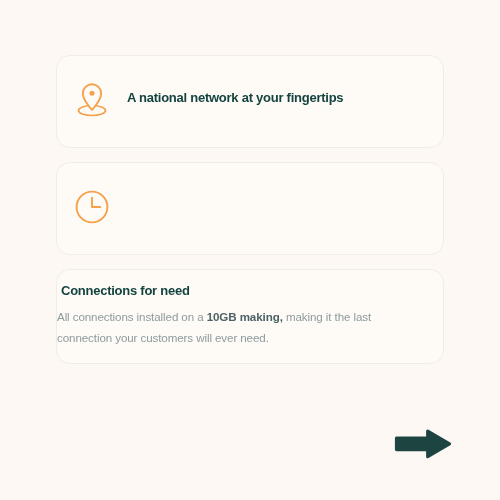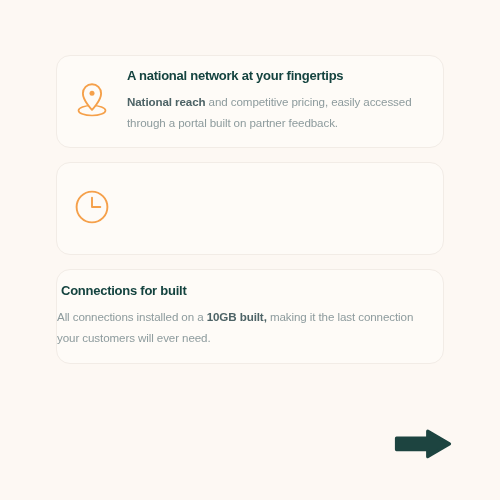--- a/index.html
+++ b/index.html
@@ -95,39 +95,38 @@
       <span>
         <svg width="38" height="40" viewBox="0 0 38 40" fill="none">
           <ellipse cx="19" cy="30.5" rx="13.5" ry="5" stroke="#f5a04a" stroke-width="1.7" fill="none"></ellipse>
           <path d="M19 4.2c-5.0 0-9.1 4.1-9.1 9.2 0 6.9 9.1 16.4 9.1 16.4s9.1-9.5 9.1-16.4c0-5.1-4.1-9.2-9.1-9.2z" stroke="#f5a04a" stroke-width="1.9" fill="#fefbf7" stroke-linejoin="round"></path>
           <circle cx="19" cy="13.2" r="2.5" fill="#f5a04a"></circle>
         </svg>
       </span>
     </div>
     <div class="text-col">
       <p class="card-title">A national network at your fingertips</p>
-      <p class="card-body"><b>National reach</b> and competitive pricing, easily accessed through a portal built on partner feedback.</p>
     </div>
   </div>
 
   <div class="card card-2">
     <div class="icon-col">
       <span>
         <svg width="38" height="38" viewBox="0 0 38 38" fill="none">
           <circle cx="19" cy="19" r="15.4" stroke="#f5a04a" stroke-width="1.9" fill="none"></circle>
           <path d="M19 9.6V19h8.3" stroke="#f5a04a" stroke-width="1.9" stroke-linecap="round" stroke-linejoin="round"></path>
         </svg>
       </span>
     </div>
   </div>
 
   <div class="card card-3">
     <div class="text-col">
-      <p class="card-title">Connections for built</p>
-      <p class="card-body">All connections installed on a <b>10GB built,</b> making it the last connection your customers will ever need.</p>
+      <p class="card-title">Connections for need</p>
+      <p class="card-body">All connections installed on a <b>10GB making,</b> making it the last connection your customers will ever need.</p>
     </div>
   </div>
 
 </div>
 
 <div id="arrow-wrap">
   <span>
     <svg width="58" height="32" viewBox="0 0 58 32" fill="none">
       <path d="M2.5 10.2 h31.2 V3.2 L55.5 15.9 L33.7 28.6 V21.6 H2.5 Z" fill="#1d4440" stroke="#1d4440" stroke-width="3.2" stroke-linejoin="round"></path>
     </svg>

